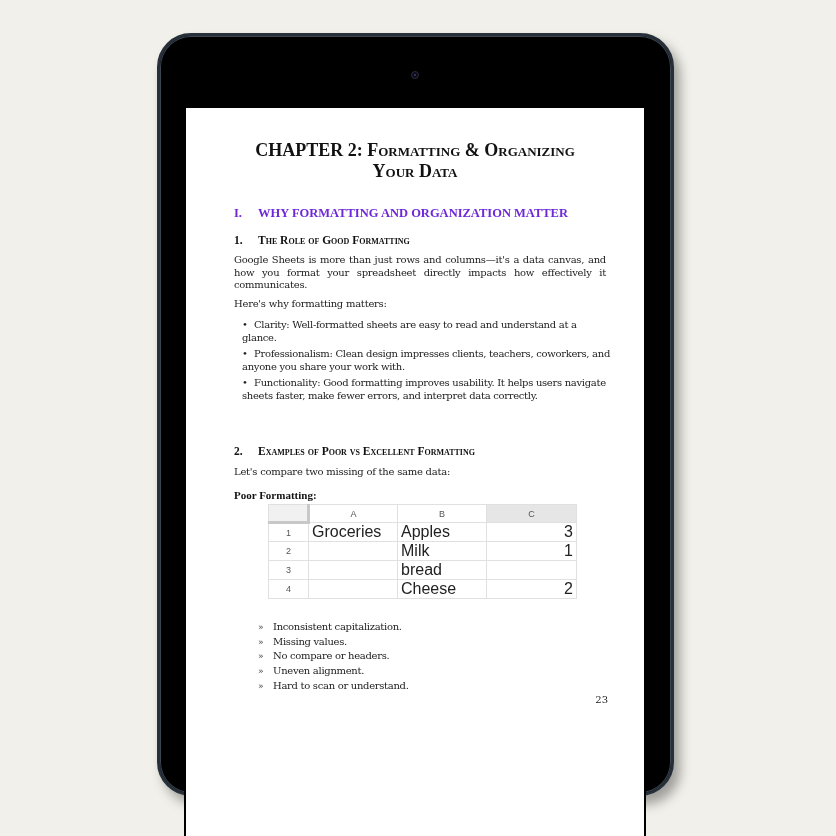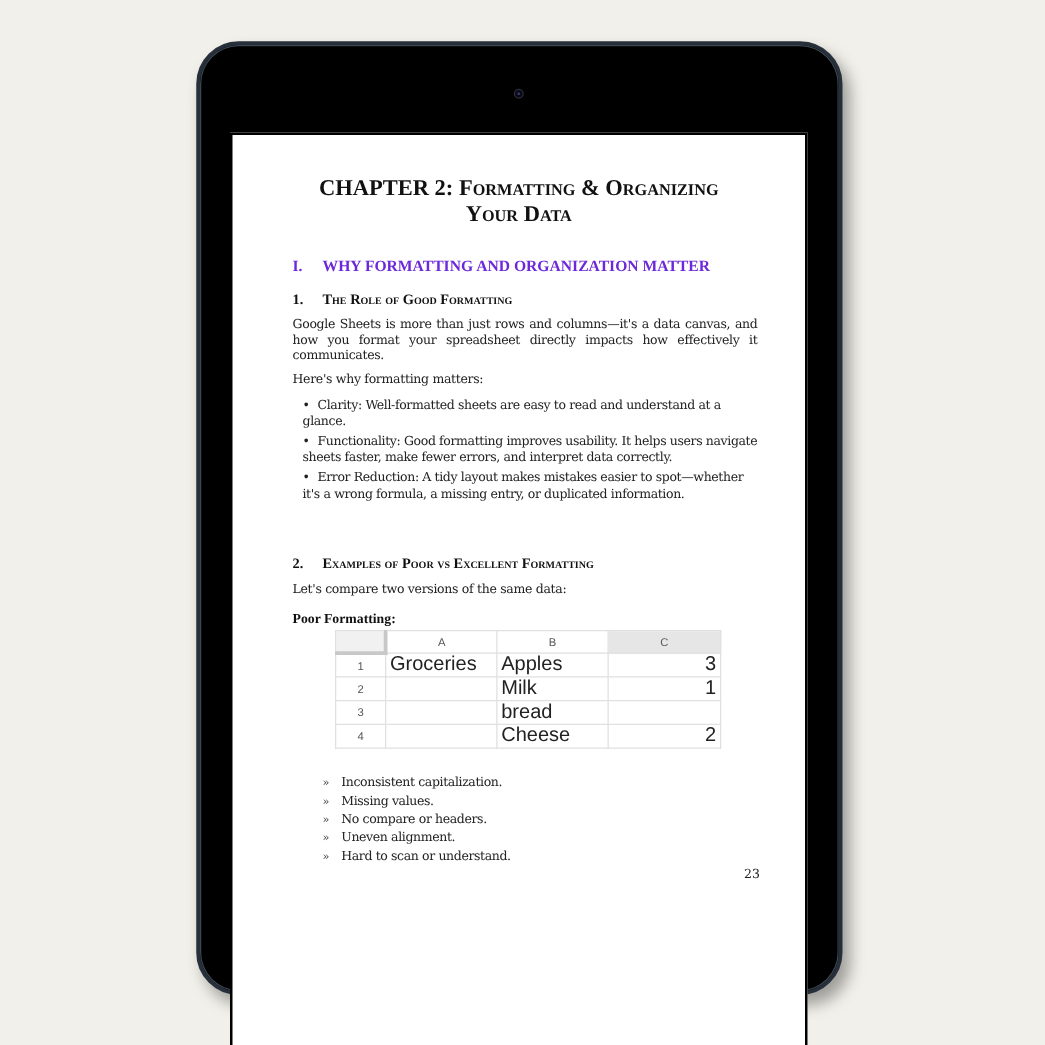--- a/index.html
+++ b/index.html
@@ -129,29 +129,29 @@
 
     <div class="h2" style="top:126px;">
       <span class="num">1.</span><span>The Role of Good Formatting</span>
     </div>
 
     <div class="para" style="top:146px;">Google Sheets is more than just rows and columns—it's a data canvas, and how you format your spreadsheet directly impacts how effectively it communicates.</div>
     <div class="para" style="top:190px;">Here's why formatting matters:</div>
 
     <ul class="bullets" style="top:211px;">
       <li><span class="dot">•</span><span>Clarity: Well-formatted sheets are easy to read and understand at a glance.</span></li>
+      <li><span class="dot">•</span><span>Professionalism: Clean design impresses clients, teachers, coworkers, and anyone you share your work with.</span></li>
       <li><span class="dot">•</span><span>Functionality: Good formatting improves usability. It helps users navigate sheets faster, make fewer errors, and interpret data correctly.</span></li>
-      <li><span class="dot">•</span><span>Error Reduction: A tidy layout makes mistakes easier to spot—whether it's a wrong formula, a missing entry, or duplicated information.</span></li>
     </ul>
 
     <div class="h2" style="top:337px;">
       <span class="num">2.</span><span>Examples of Poor vs Excellent Formatting</span>
     </div>
 
-    <div class="para" style="top:358px;">Let's compare two versions of the same data:</div>
+    <div class="para" style="top:358px;">Let's compare two missing of the same data:</div>
 
     <div class="label-bold">Poor Formatting:</div>
 
     <table class="sheet">
       <tbody>
           <tr>
         <th class="corner"></th>
         <th class="colA">A</th>
         <th class="colB">B</th>
         <th class="colC sel">C</th>

